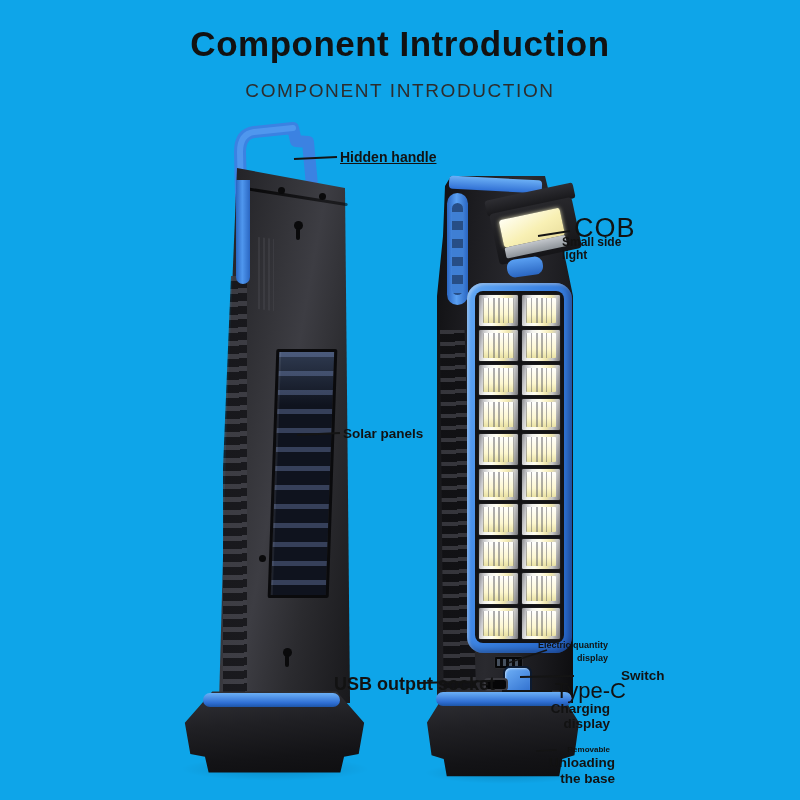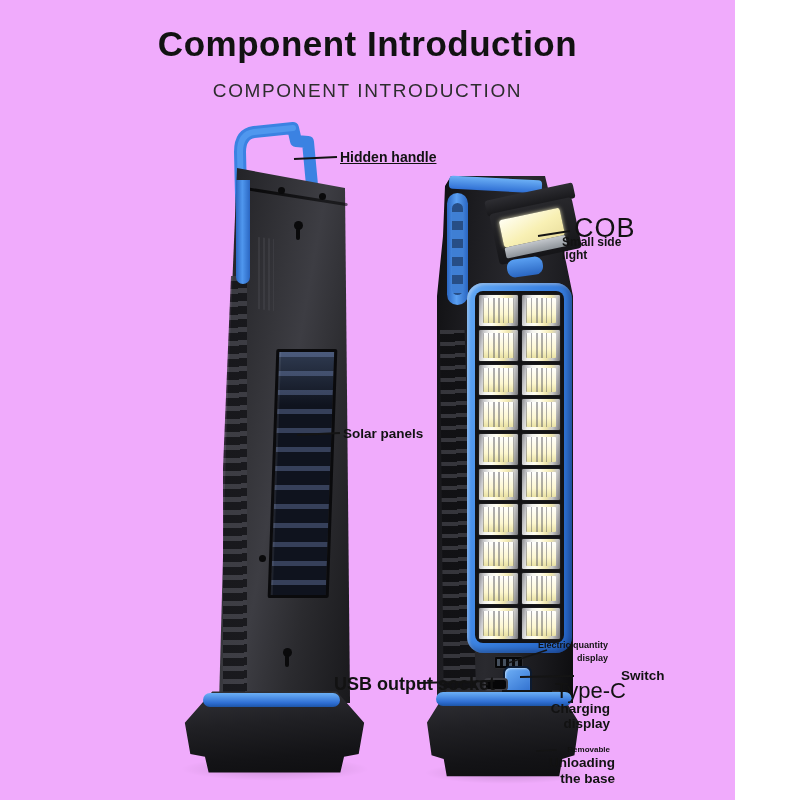--- a/index.html
+++ b/index.html
@@ -1,18 +1,18 @@
 <!DOCTYPE html>
 <html style="--accent-blue: #3b82e2; --blue-dark: #1d55a8; --body-black: #222226; --led-warm-white: #fdf7cf; --cob-yellow: #f8f0b4; --solar-dark: #0f131e; --label-text: #121212;"><head>
 <meta charset="utf-8">
 <style>
   html,body { margin:0; padding:0; background:#fff; }
   .stage {
-    position:relative; width:735px; height:800px; overflow:hidden;
-    background:#f0abfc;
+    position:relative; width:800px; height:800px; overflow:hidden;
+    background:#0ea5e9;
     font-family:"Liberation Sans", sans-serif;
     color:#141414;
   }
   .abs { position:absolute; }
 
   
   .title {
     position:absolute; top:24px; left:0; width:100%;
     text-align:center; font-size:35px; font-weight:800; letter-spacing:.5px; color:#121212;
   }

